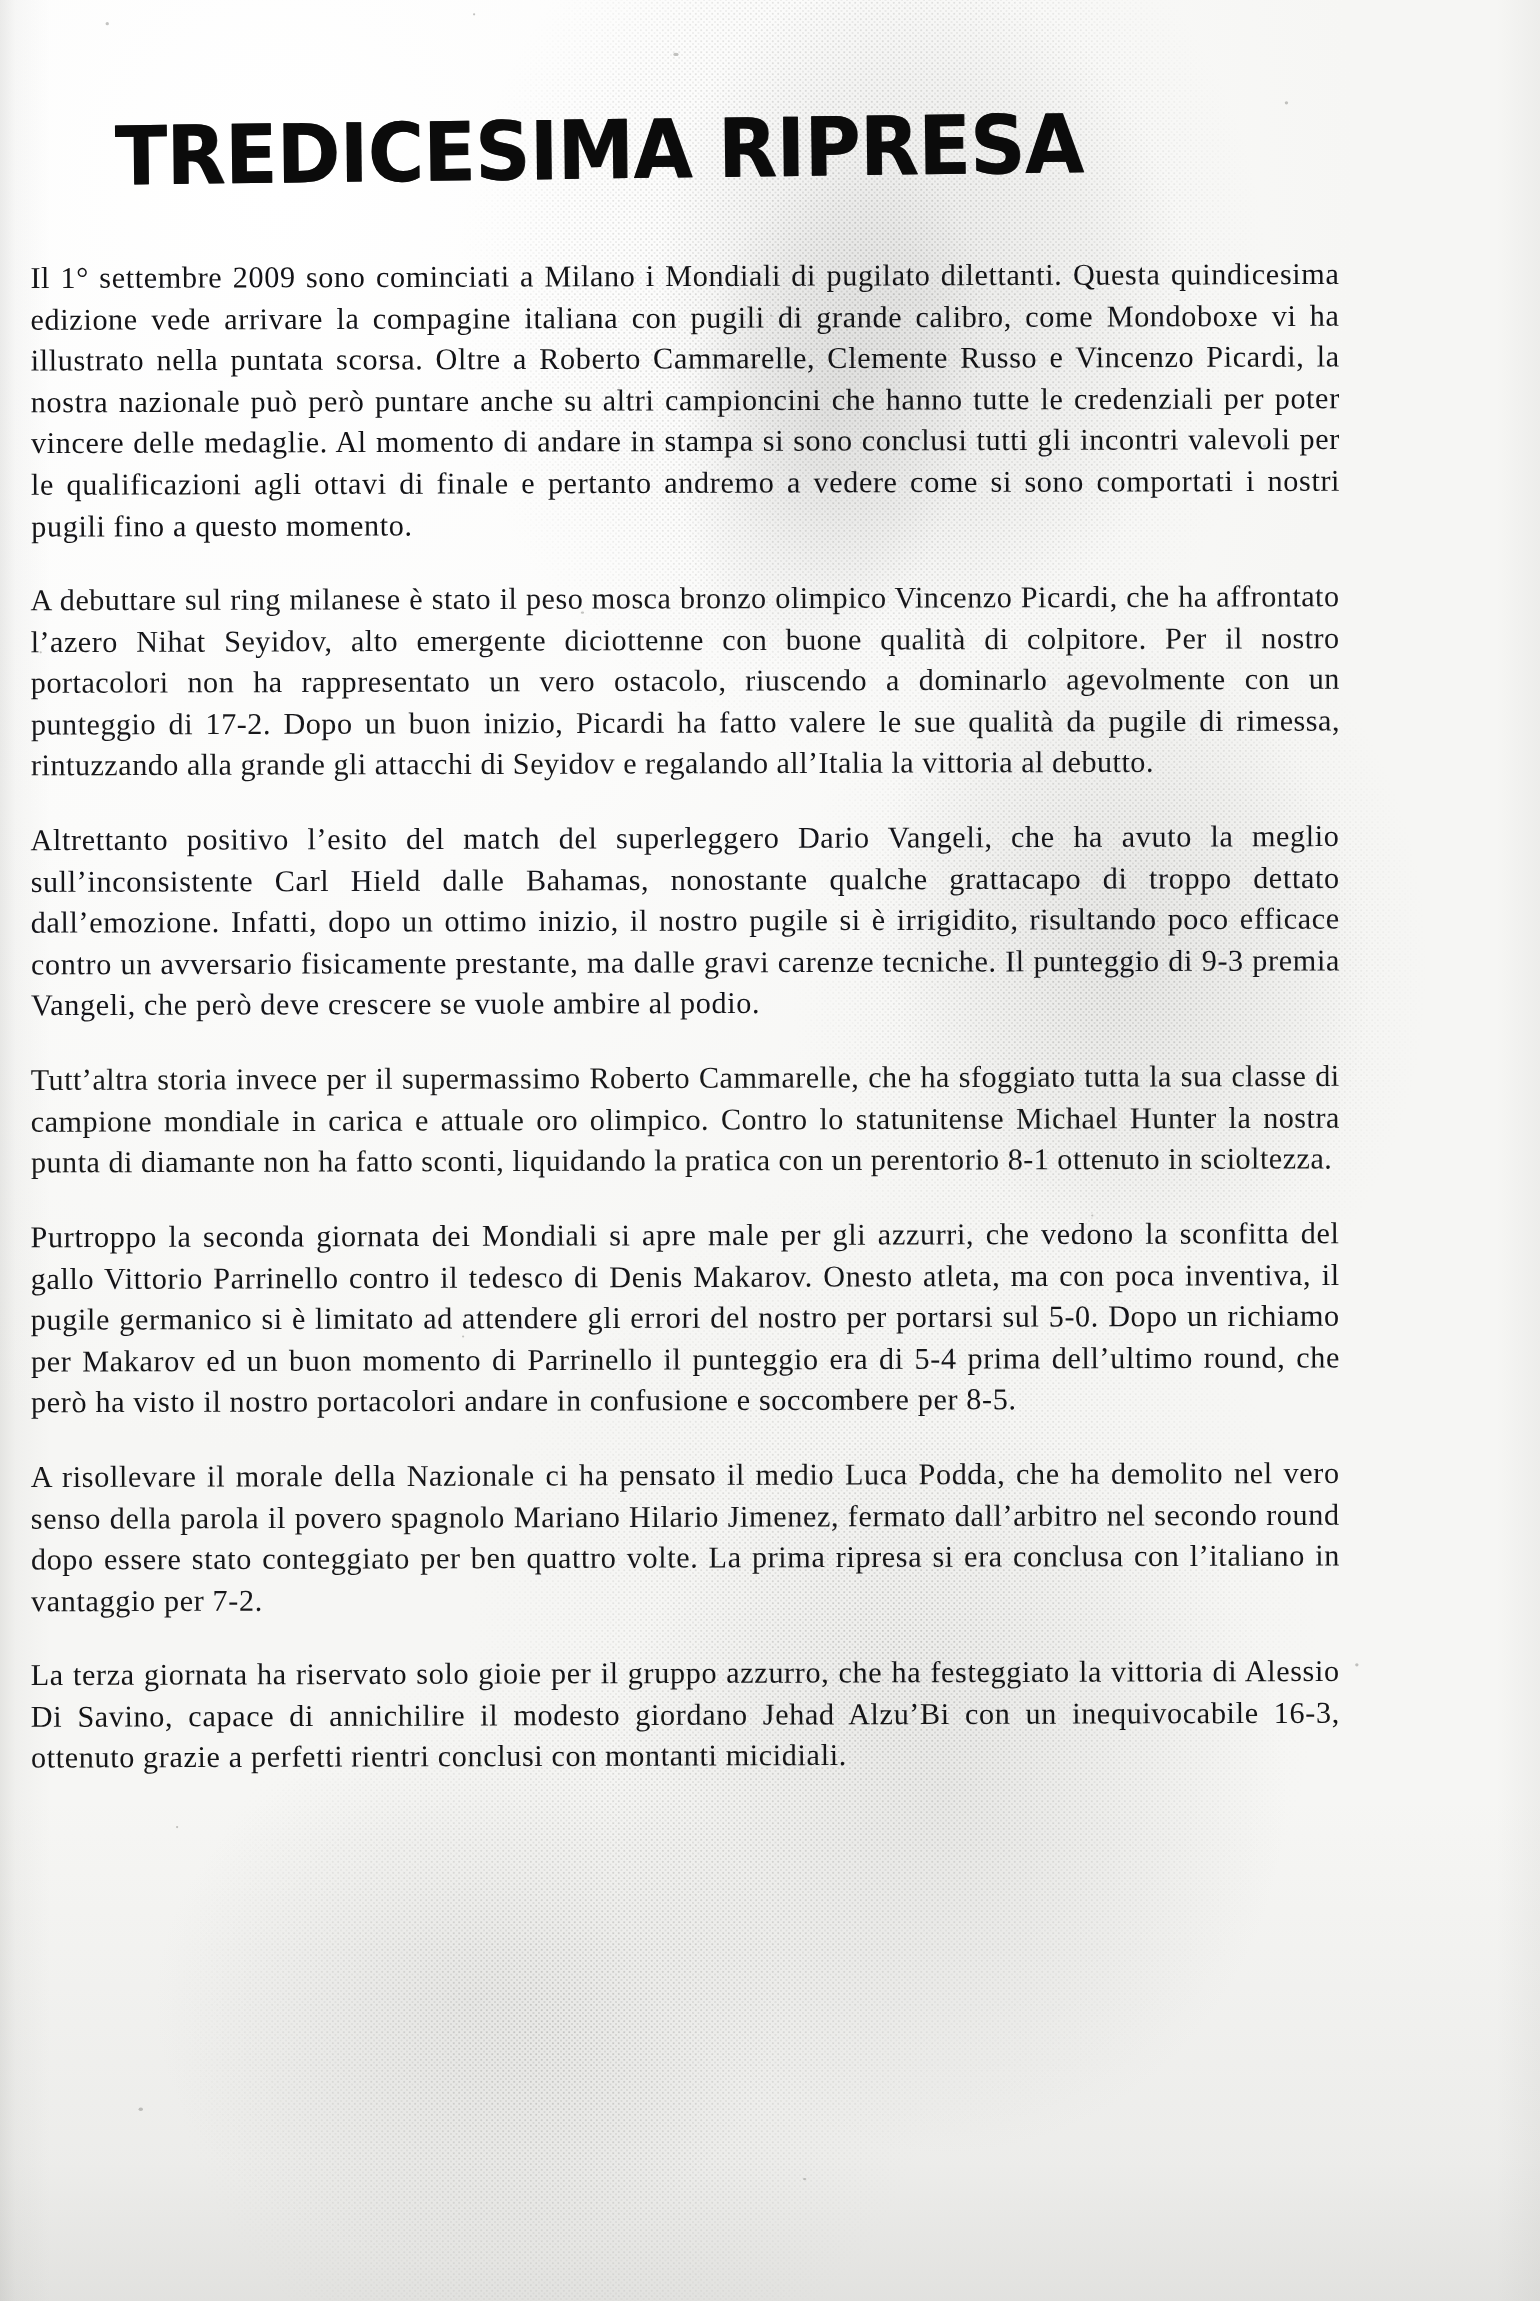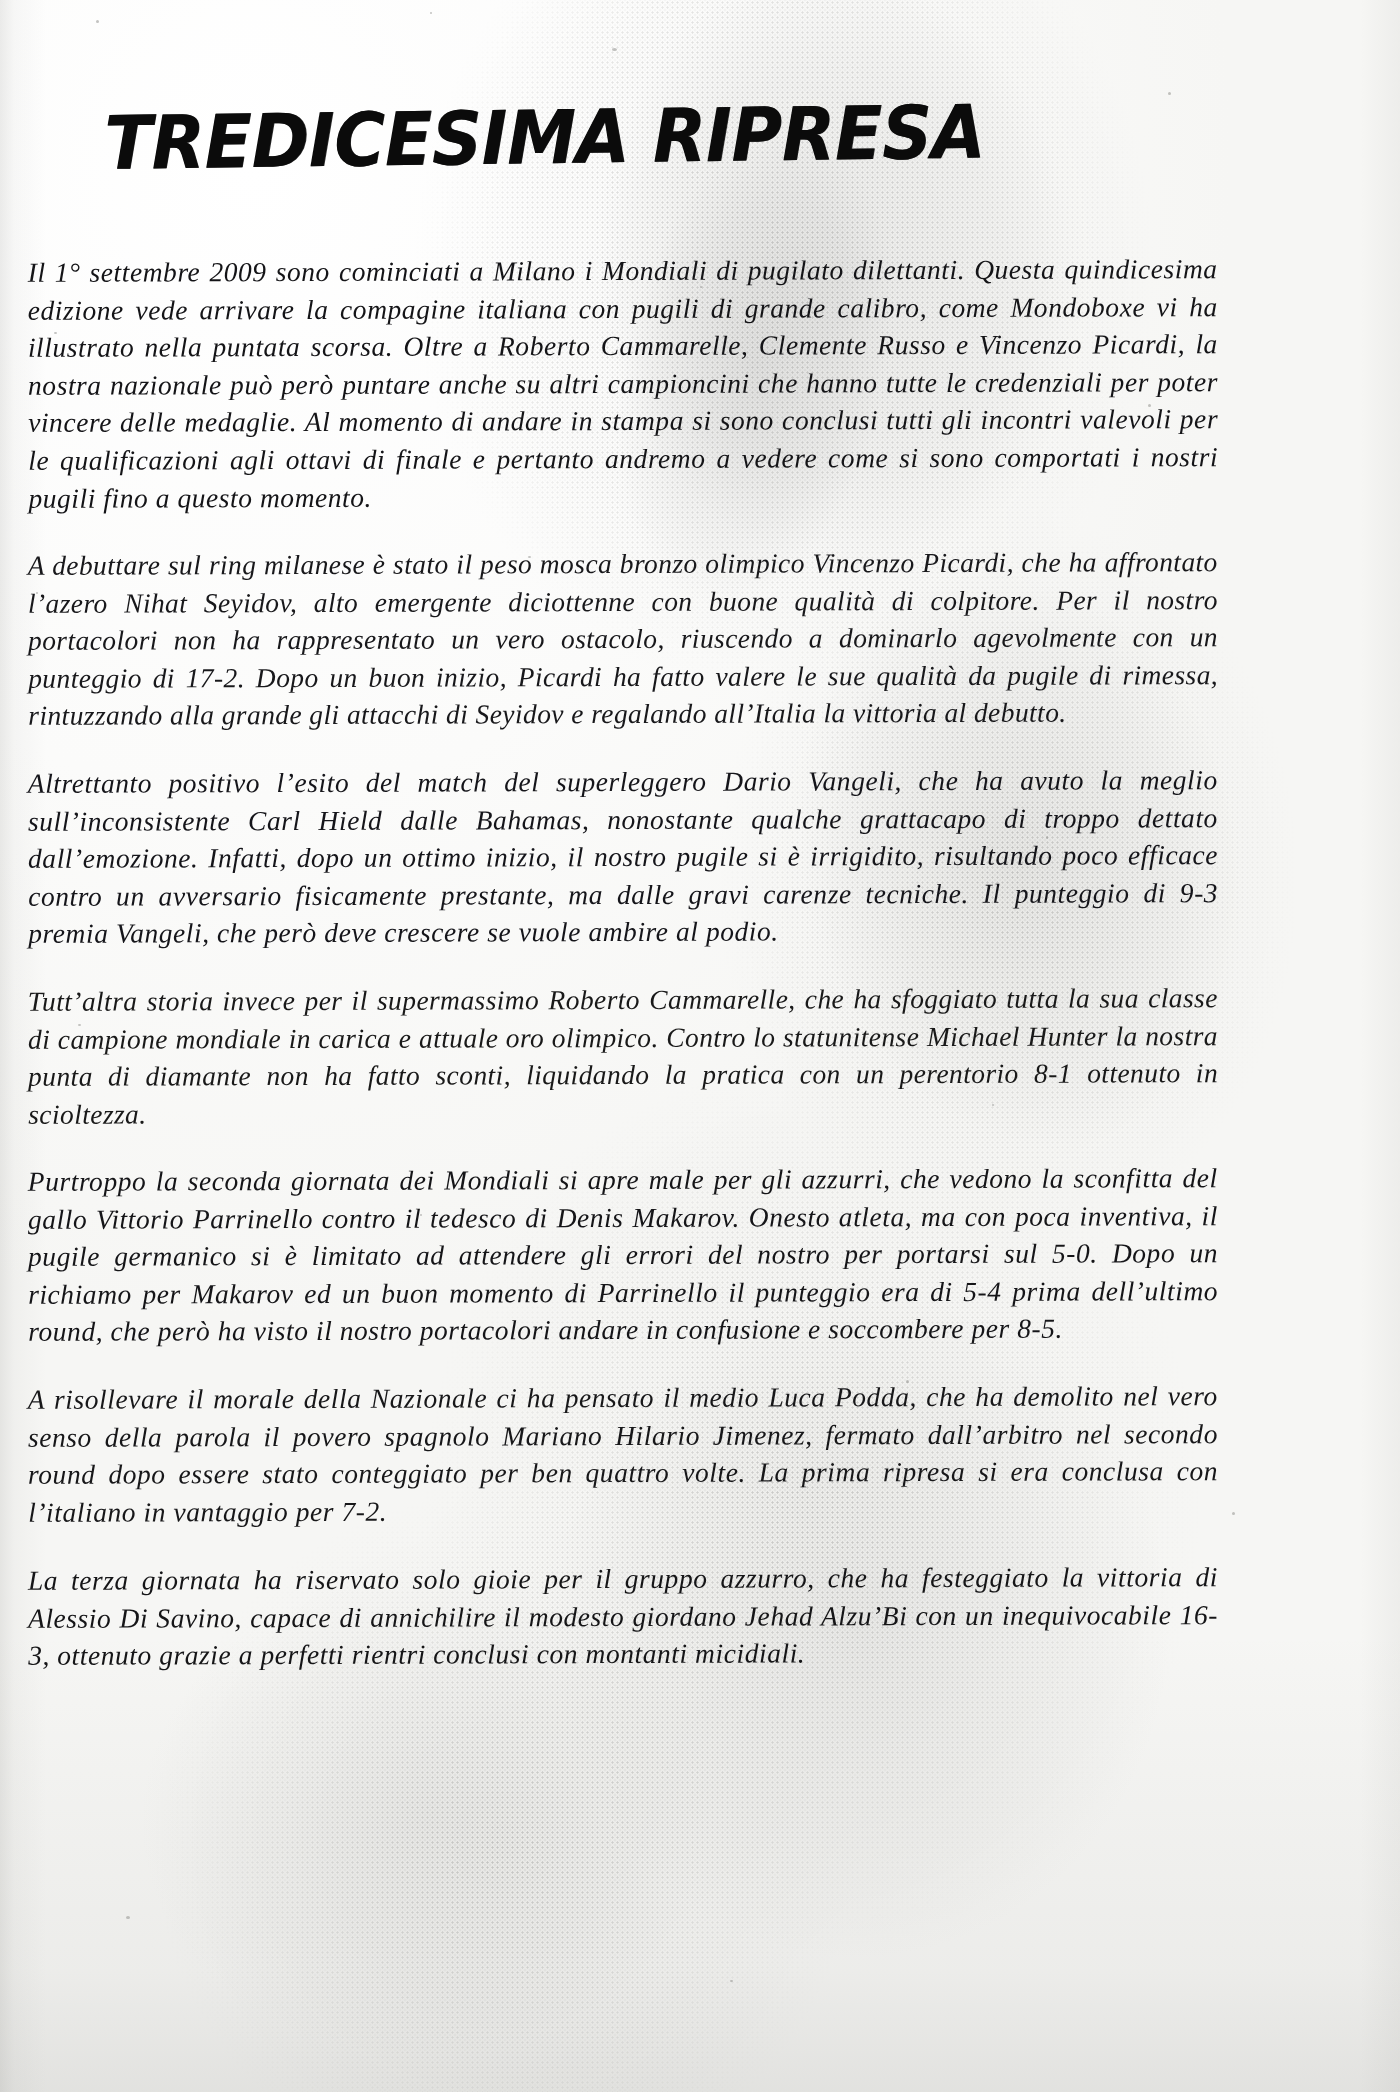--- a/index.html
+++ b/index.html
@@ -8,21 +8,20 @@
     padding: 0;
     background: #ffffff;
   }
   #page {
     position: relative;
     width: 1400px;
     height: 2092px;
     overflow: hidden;
     background: #15803d;
     font-family: "Liberation Serif", "DejaVu Serif", serif;
-    font-style: italic;
   }
 
   
   .paper-tone {
     position: absolute;
     inset: 0;
     background:
       radial-gradient(ellipse 70% 55% at 18% 8%, #ffffff 0%, #fbfbfa 55%, #f6f6f4 100%),
       linear-gradient(100deg, #ffffff 0%, #fcfcfb 40%, #f7f7f5 100%);
     z-index: 0;
@@ -139,21 +138,21 @@
     letter-spacing: -0.5px;
     color: #0b0b0b;
     transform: scaleX(0.94) rotate(-0.7deg);
     transform-origin: left top;
     white-space: nowrap;
     text-shadow: 0.6px 0 0 rgba(10,10,10,0.85);
   }
 
   .article {
     position: absolute;
-    top: 252px;
+    top: 232px;
     left: 28px;
     width: 1190px;
   }
 
   .para {
     margin: 0 0 30px 0;
     font-size: 27.5px;
     line-height: 37.6px;
     text-align: justify;
     text-justify: inter-word;

